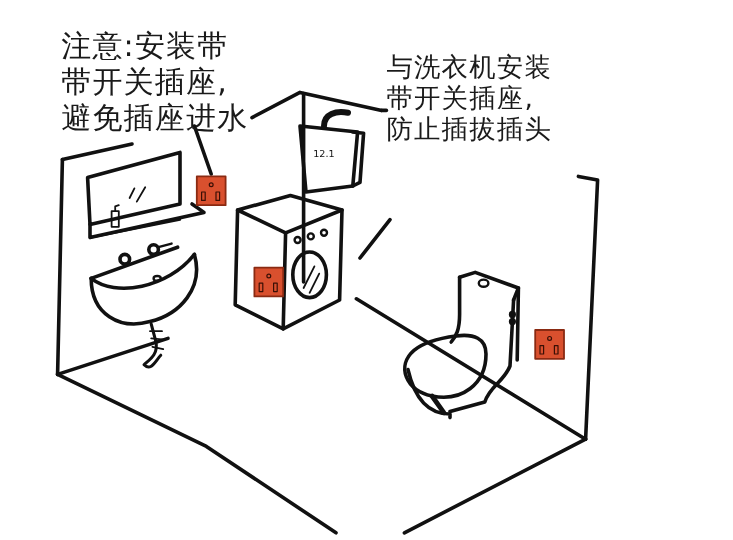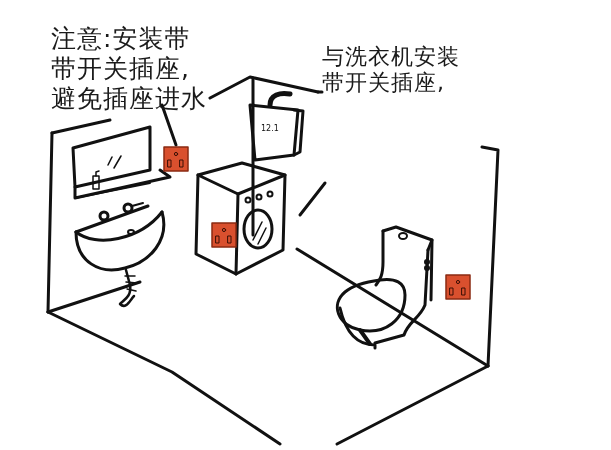--- a/index.html
+++ b/index.html
@@ -119,13 +119,14 @@
 
 <div class="note note-left">
   <span class="line">注意:安装带</span>
   <span class="line">带开关插座,</span>
   <span class="line">避免插座进水</span>
 </div>
 
 <div class="note note-right">
   <span class="line">与洗衣机安装</span>
   <span class="line">带开关插座,</span>
+  <span class="line">防止插拔插头</span>
 </div>
 
 </body></html>

